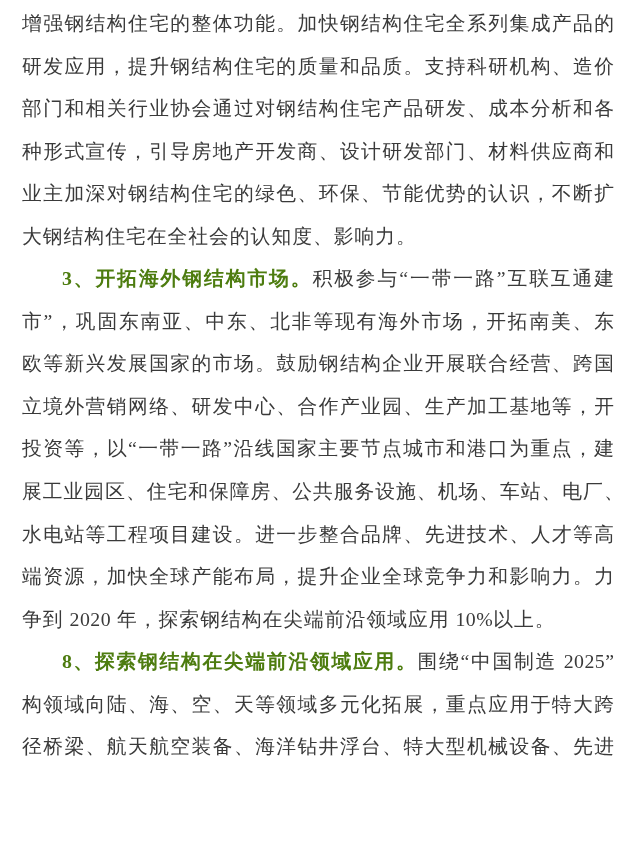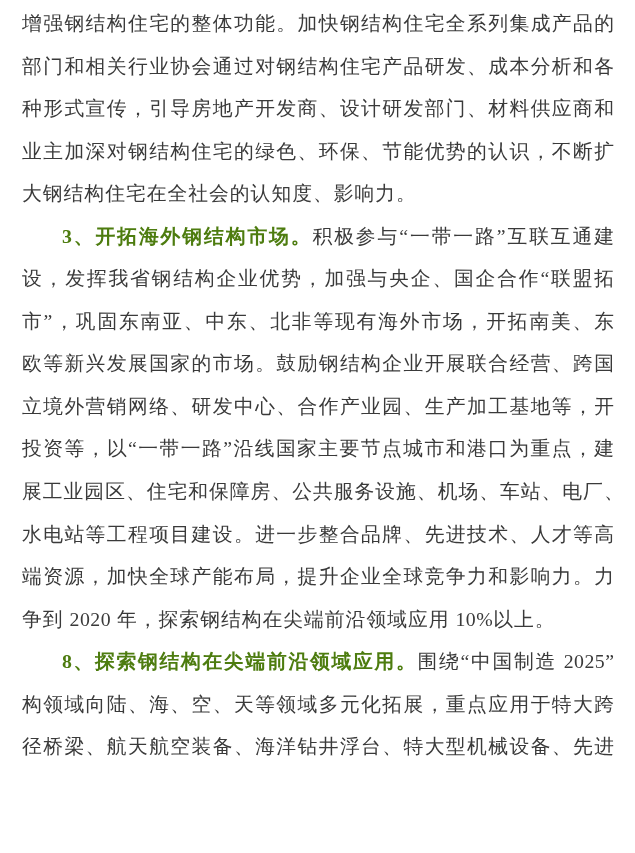--- a/index.html
+++ b/index.html
@@ -47,26 +47,26 @@
   .seg-latin {
     letter-spacing: 0.5px;
   }
 </style>
 </head>
 <body style="background: rgb(255, 255, 255);">
 
 <div class="page">
   <div class="doc-body" id="doc-body">
       <div class="line"><span>增强钢结构住宅的整体功能。加快钢结构住宅全系列集成产品的</span></div>
+      <div class="line"><span>研发应用，提升钢结构住宅的质量和品质。支持科研机构、造价</span></div>
       <div class="line"><span>部门和相关行业协会通过对钢结构住宅产品研发、成本分析和各</span></div>
       <div class="line"><span>种形式宣传，引导房地产开发商、设计研发部门、材料供应商和</span></div>
       <div class="line"><span>业主加深对钢结构住宅的绿色、环保、节能优势的认识，不断扩</span></div>
       <div class="line end"><span>大钢结构住宅在全社会的认知度、影响力。</span></div>
       <div class="line indent"><span class="seg-bold">3、开拓海外钢结构市场。</span><span>积极参与“一带一路”互联互通建</span></div>
-      <div class="line"><span>设，发挥我省钢结构企业优势，加强与央企、国企合作“联盟拓</span></div>
       <div class="line"><span>市”，巩固东南亚、中东、北非等现有海外市场，开拓南美、东</span></div>
       <div class="line"><span>欧等新兴发展国家的市场。鼓励钢结构企业开展联合经营、跨国</span></div>
       <div class="line"><span>立境外营销网络、研发中心、合作产业园、生产加工基地等，开</span></div>
       <div class="line"><span>投资等，以“一带一路”沿线国家主要节点城市和港口为重点，建</span></div>
       <div class="line"><span>展工业园区、住宅和保障房、公共服务设施、机场、车站、电厂、</span></div>
       <div class="line"><span>水电站等工程项目建设。进一步整合品牌、先进技术、人才等高</span></div>
       <div class="line"><span>端资源，加快全球产能布局，提升企业全球竞争力和影响力。力</span></div>
       <div class="line end"><span>争到 </span><span class="seg-latin">2020</span><span> 年，探索钢结构在尖端前沿领域应用 </span><span class="seg-latin">10%</span><span>以上。</span></div>
       <div class="line indent"><span class="seg-bold">8、探索钢结构在尖端前沿领域应用。</span><span>围绕“中国制造 </span><span class="seg-latin">2025</span><span>”</span></div>
       <div class="line"><span>构领域向陆、海、空、天等领域多元化拓展，重点应用于特大跨</span></div>

